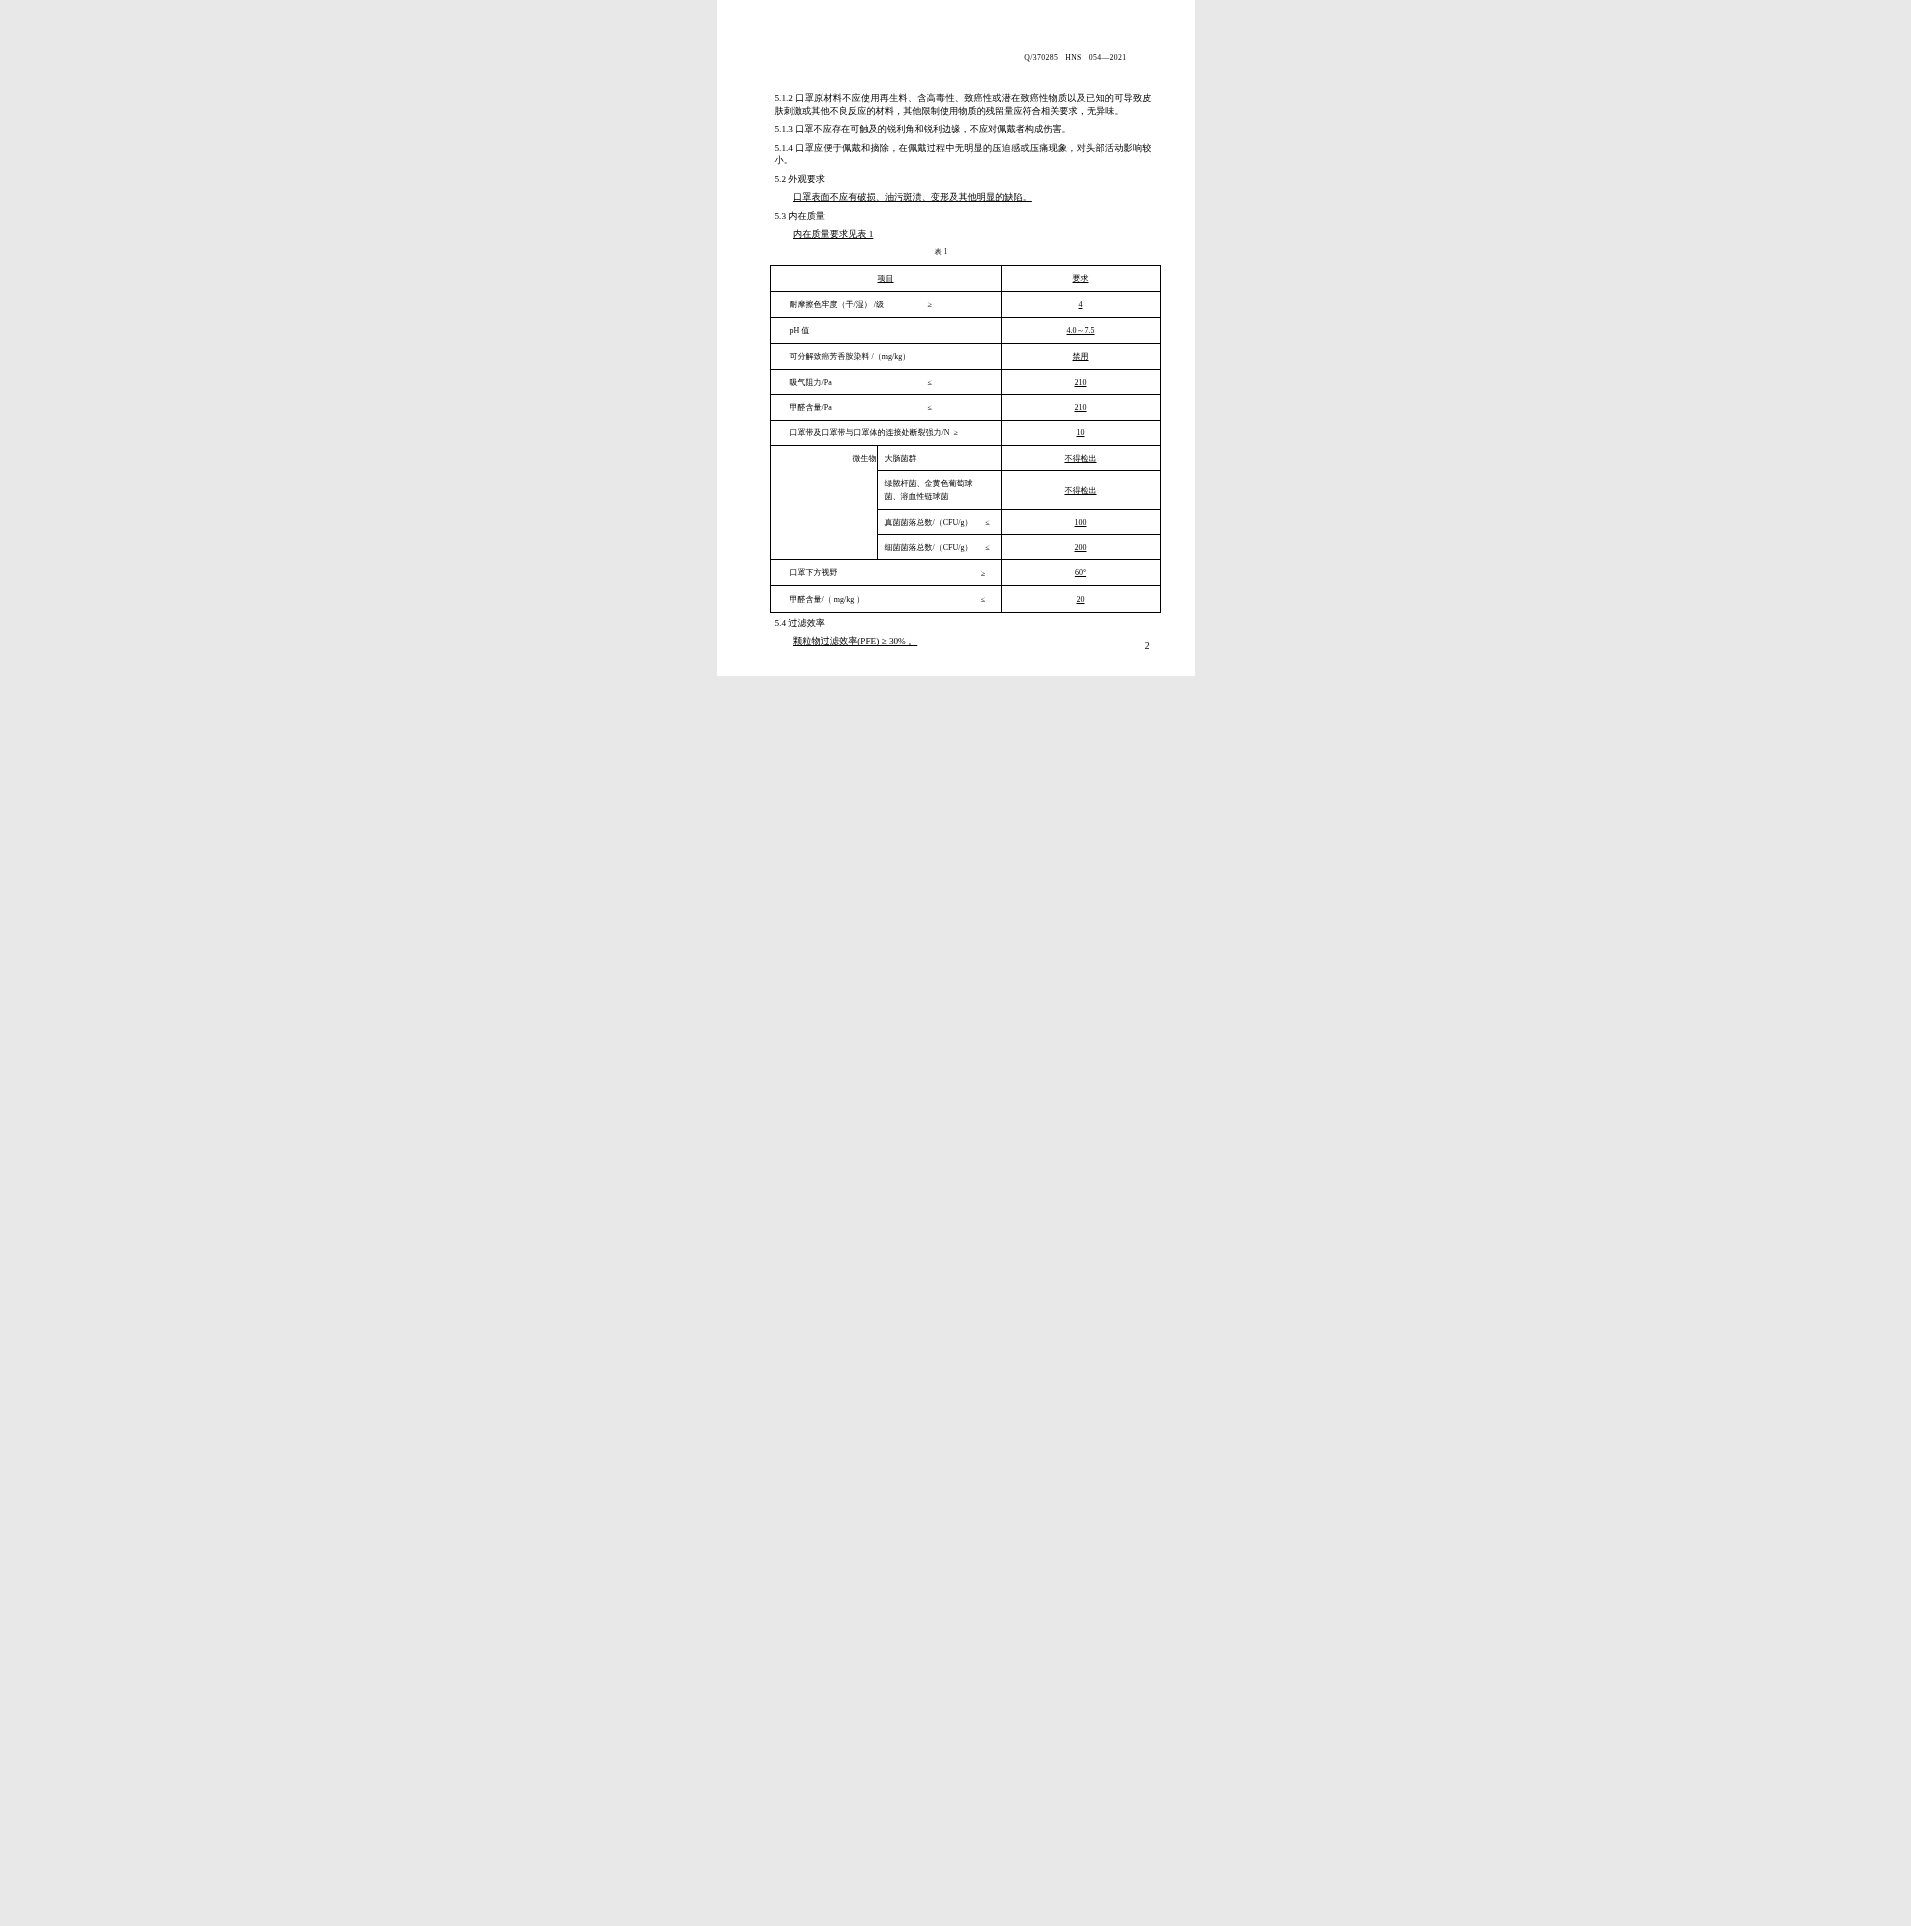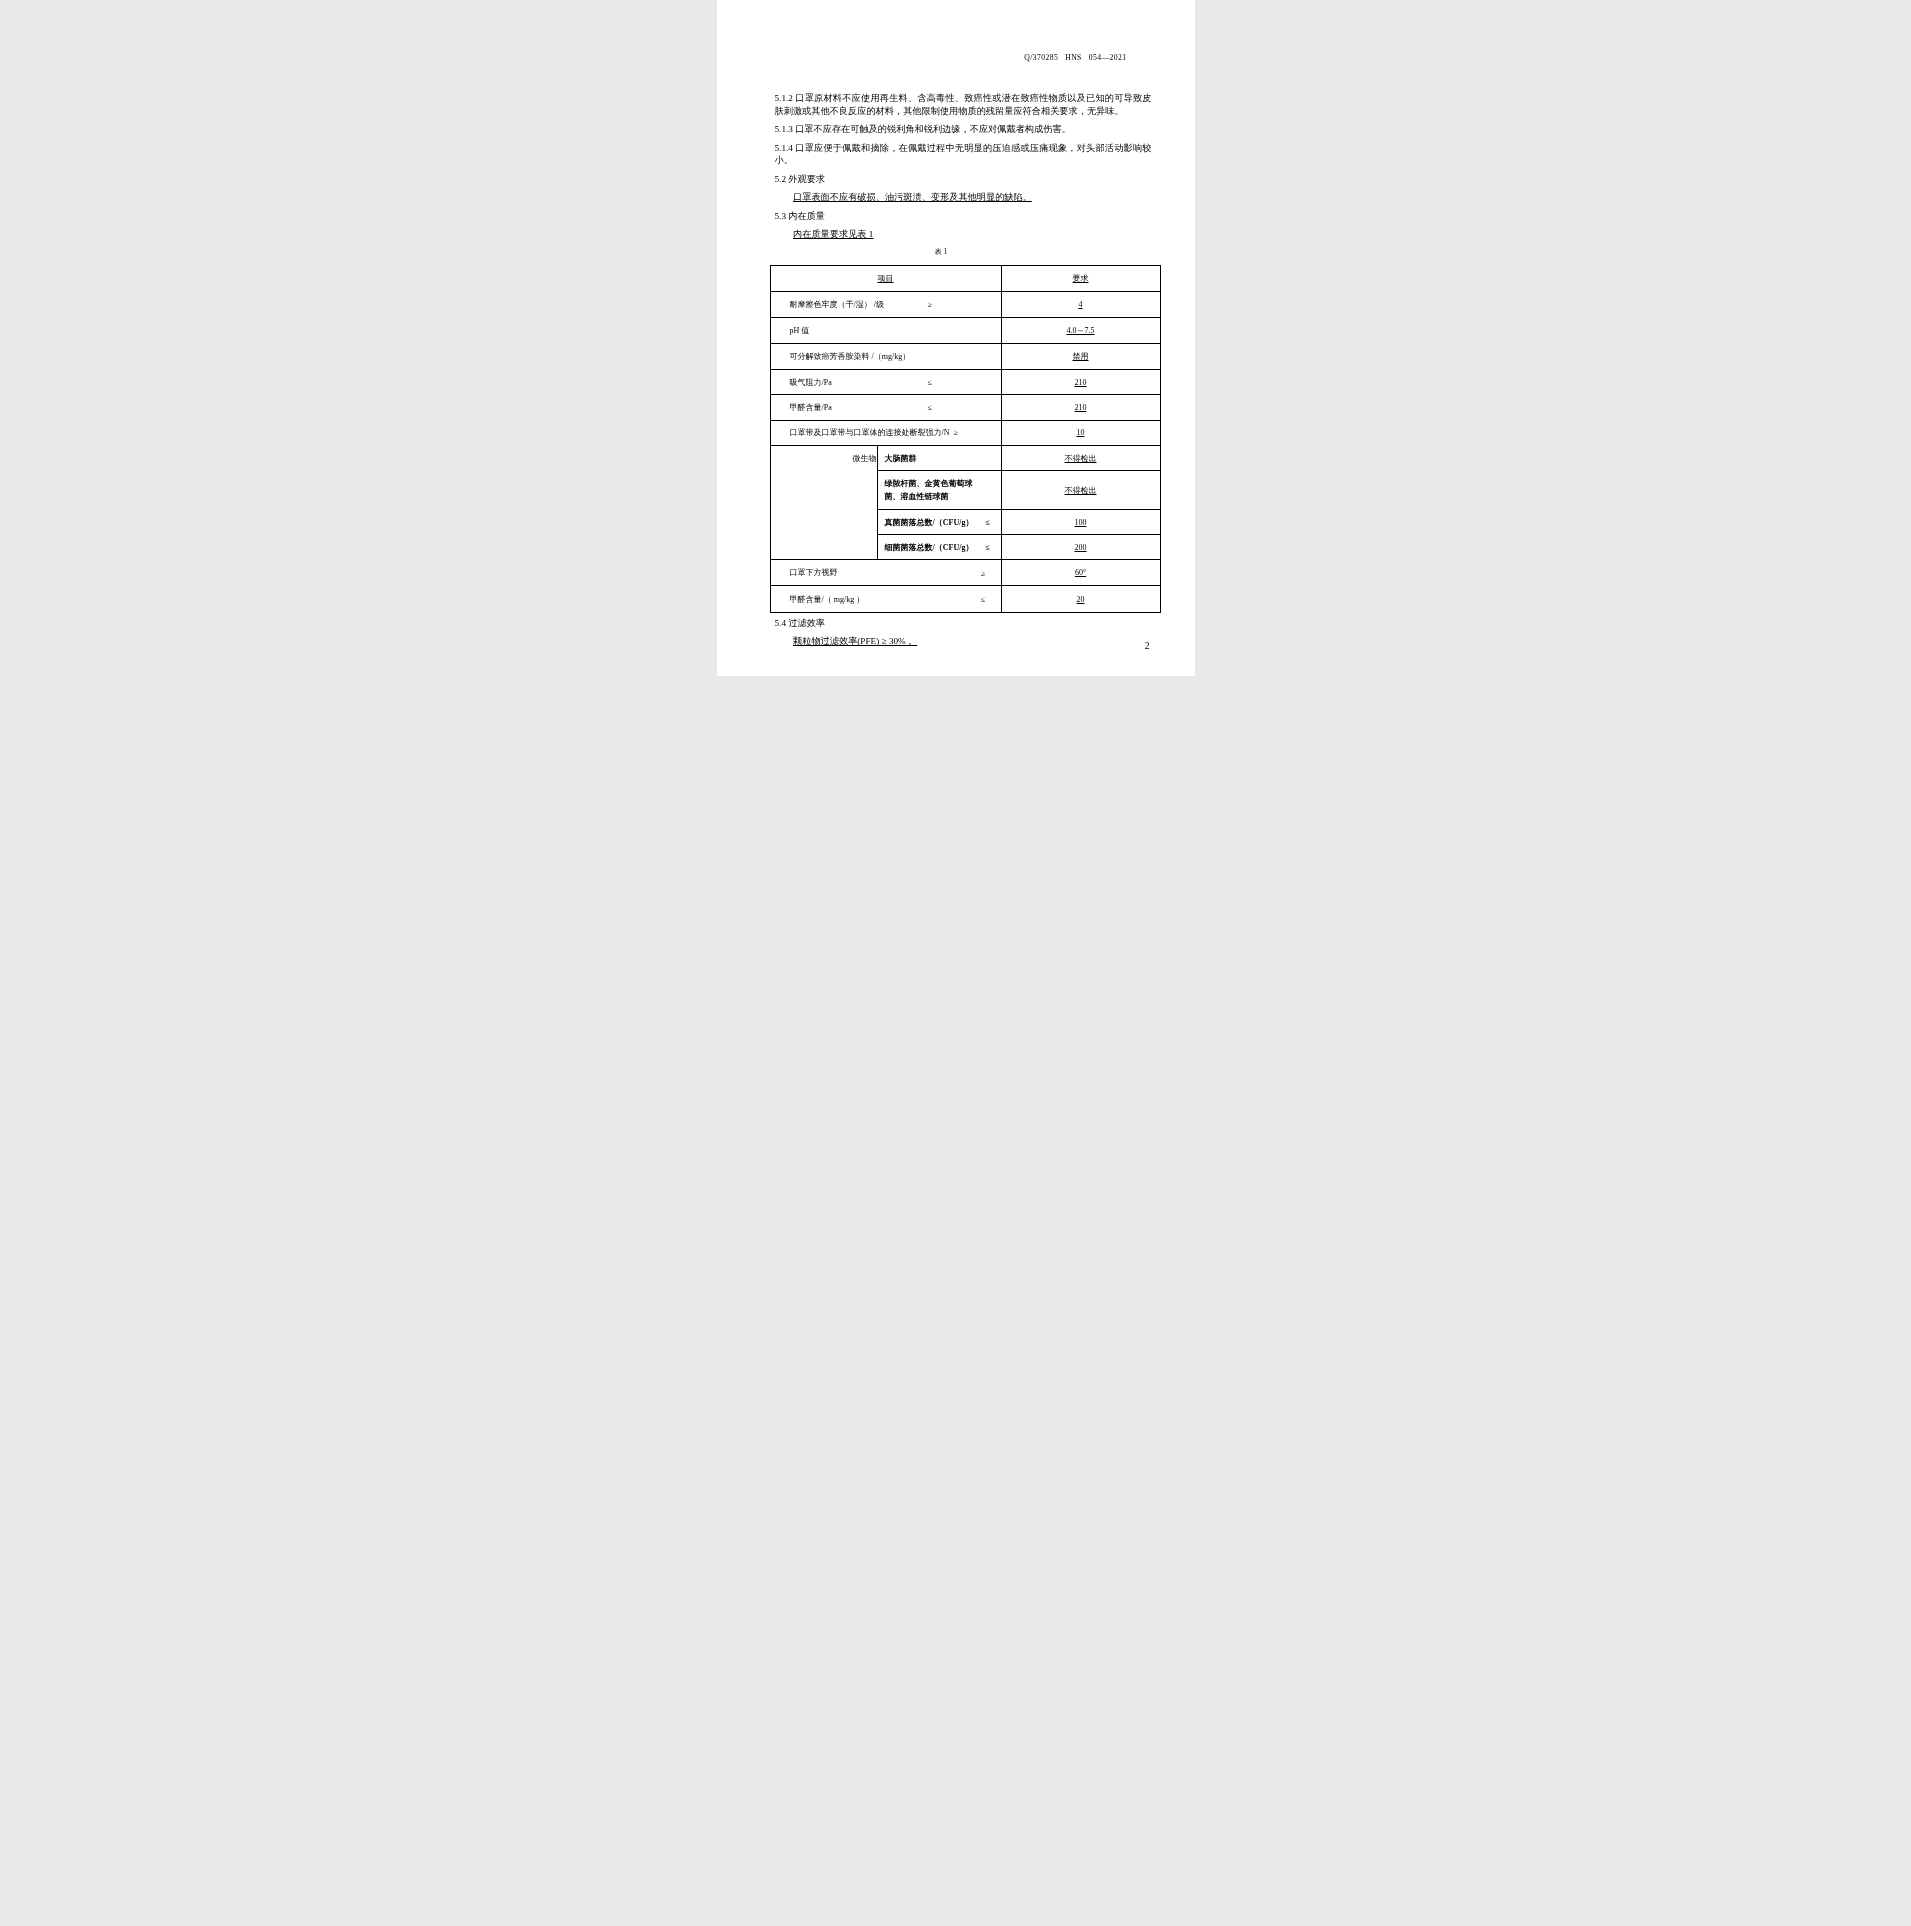--- a/index.html
+++ b/index.html
@@ -50,21 +50,21 @@
   }
   .c{
     display:flex;align-items:center;
     box-sizing:border-box;
     border-bottom:0.8px solid #000;
     position:relative;
     overflow:hidden;
   }
   .span2{grid-column:1 / 3;}
   .col3{grid-column:3 / 4;}
-  .col2{grid-column:2 / 3;font-weight:bold;}
+  .col2{grid-column:2 / 3;}
   .col1{grid-column:1 / 2;}
   .br1{border-right:0.4px solid #000;}
   .bb3{border-bottom:1.2px solid #000;}
   .nobb{border-bottom:none;}
   .center{justify-content:center;text-align:center;text-decoration:underline;}
   .item{padding-left:19px;}
   .sub{padding-left:7px;}
   .microbe{grid-row:span 4;align-items:flex-start;padding-top:6.2px;justify-content:flex-end;}
   .narrow{padding-right:19px;}
   .sym-mid{position:absolute;left:157px;top:50%;transform:translateY(-50%);}

